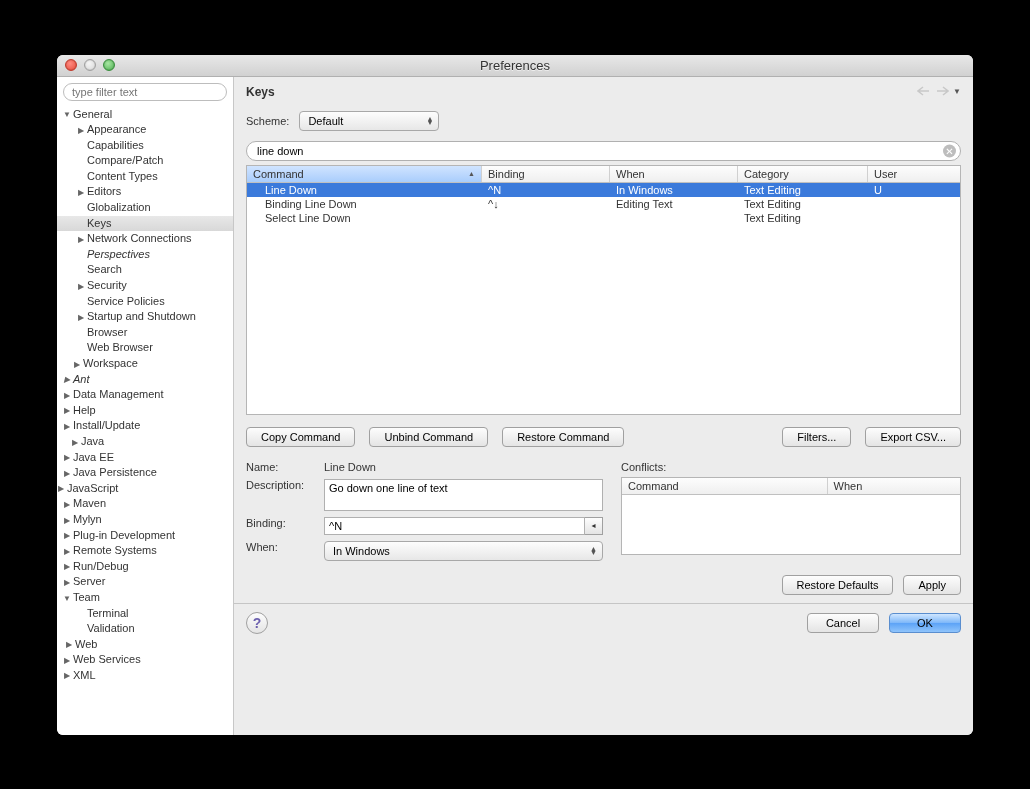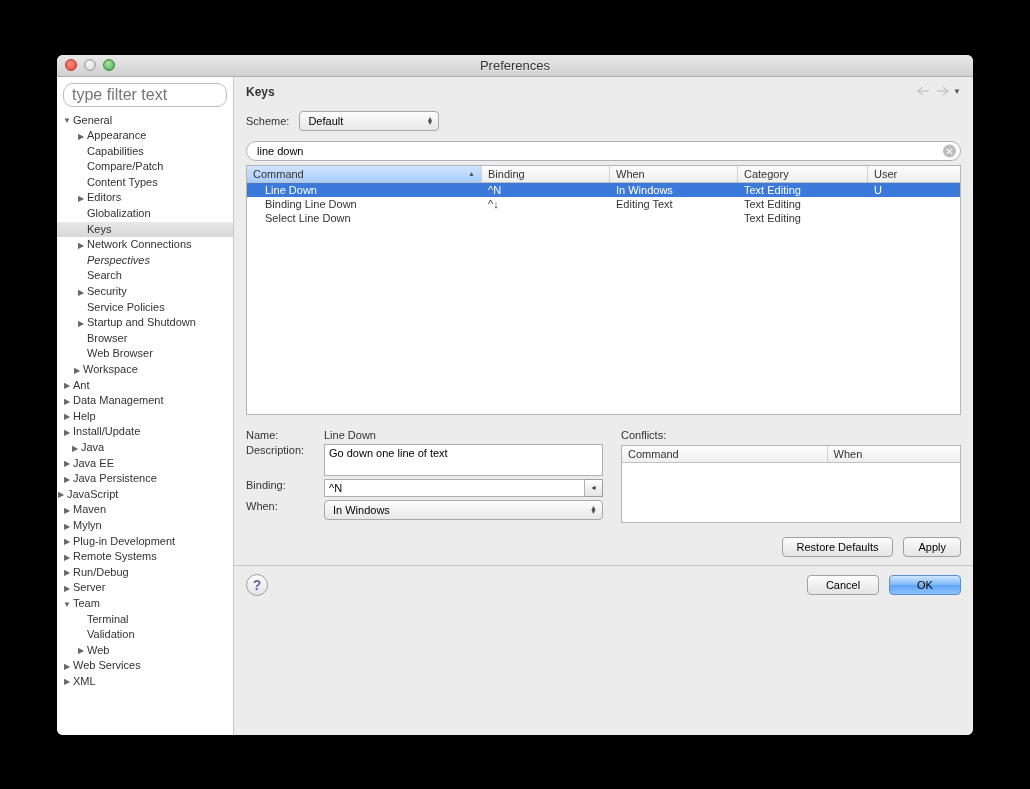--- a/index.html
+++ b/index.html
@@ -67,21 +67,21 @@
     overflow-y: auto;
   }
   .filter-wrap {
     padding: 6px;
   }
   .filter {
     width: 100%;
     border: 1px solid #bdbdbd;
     border-radius: 10px;
     padding: 2px 8px;
-    font-size: 16px;
+    font-size: 11px;
     color: #888;
     background: #fff;
     outline: none;
   }
   .tree {
     flex: 1;
     overflow-y: auto;
     font-size: 11px;
     line-height: 15px;
     padding-bottom: 6px;
@@ -222,21 +222,21 @@
   .aqua-btn.primary {
     background: linear-gradient(#cfe6ff,#7db7f9 50%,#5ca3f7 51%,#8fc4fb);
     border-color: #5a8ecf;
   }
   .spacer { flex: 1; }
   .details {
     display: flex;
     gap: 18px;
     margin: 14px 12px 0 12px;
   }
-  .details-left { flex: 1.05; display: grid; grid-template-columns: 78px 1fr; align-items: start;}
+  .details-left { flex: 1.05; display: grid; grid-template-columns: 78px 1fr; row-gap: 6px; align-items: start;}
   .details-right { flex: 1; }
   .aqua-input {
     width: 100%;
     border: 1px solid #b0b0b0;
     padding: 2px 4px;
     background: #fff;
     height: 18px;
   }
   textarea.aqua-input { height: 32px; resize: none; }
   .binding-row { display:flex; gap:0; }
@@ -312,38 +312,38 @@
           <div class="node selected" style="padding-left: 20px;"><span class="arrow blank">▶</span><span class="lbl">Keys</span></div>
           <div class="node" style="padding-left: 20px;"><span class="arrow">▶</span><span class="lbl">Network Connections</span></div>
           <div class="node" style="padding-left: 20px; font-style: italic;"><span class="arrow blank">▶</span><span class="lbl">Perspectives</span></div>
           <div class="node" style="padding-left: 20px;"><span class="arrow blank">▶</span><span class="lbl">Search</span></div>
           <div class="node" style="padding-left: 20px;"><span class="arrow">▶</span><span class="lbl">Security</span></div>
           <div class="node" style="padding-left: 20px;"><span class="arrow blank">▶</span><span class="lbl">Service Policies</span></div>
           <div class="node" style="padding-left: 20px;"><span class="arrow">▶</span><span class="lbl">Startup and Shutdown</span></div>
           <div class="node" style="padding-left: 20px;"><span class="arrow blank">▶</span><span class="lbl">Browser</span></div>
           <div class="node" style="padding-left: 20px;"><span class="arrow blank">▶</span><span class="lbl">Web Browser</span></div>
           <div class="node" style="padding-left: 16px;"><span class="arrow">▶</span><span class="lbl">Workspace</span></div>
-          <div class="node" style="padding-left: 6px;"><span class="arrow">▶</span><span class="lbl">Ant</span></div>
+          <div class="node" style="padding-left: 6px; font-style: italic;"><span class="arrow">▶</span><span class="lbl">Ant</span></div>
           <div class="node" style="padding-left: 6px;"><span class="arrow">▶</span><span class="lbl">Data Management</span></div>
           <div class="node" style="padding-left: 6px;"><span class="arrow">▶</span><span class="lbl">Help</span></div>
           <div class="node" style="padding-left: 6px;"><span class="arrow">▶</span><span class="lbl">Install/Update</span></div>
           <div class="node" style="padding-left: 14px;"><span class="arrow">▶</span><span class="lbl">Java</span></div>
           <div class="node" style="padding-left: 6px;"><span class="arrow">▶</span><span class="lbl">Java EE</span></div>
           <div class="node" style="padding-left: 6px;"><span class="arrow">▶</span><span class="lbl">Java Persistence</span></div>
           <div class="node" style="padding-left: 0;"><span class="arrow">▶</span><span class="lbl">JavaScript</span></div>
           <div class="node" style="padding-left: 6px;"><span class="arrow">▶</span><span class="lbl">Maven</span></div>
           <div class="node" style="padding-left: 6px;"><span class="arrow">▶</span><span class="lbl">Mylyn</span></div>
           <div class="node" style="padding-left: 6px;"><span class="arrow">▶</span><span class="lbl">Plug-in Development</span></div>
           <div class="node" style="padding-left: 6px;"><span class="arrow">▶</span><span class="lbl">Remote Systems</span></div>
           <div class="node" style="padding-left: 6px;"><span class="arrow">▶</span><span class="lbl">Run/Debug</span></div>
           <div class="node" style="padding-left: 6px;"><span class="arrow">▶</span><span class="lbl">Server</span></div>
           <div class="node" style="padding-left: 6px;"><span class="arrow">▼</span><span class="lbl">Team</span></div>
           <div class="node" style="padding-left: 20px;"><span class="arrow blank">▶</span><span class="lbl">Terminal</span></div>
           <div class="node" style="padding-left: 20px;"><span class="arrow blank">▶</span><span class="lbl">Validation</span></div>
-          <div class="node" style="padding-left: 20px;"><span class="arrow">▶</span><span class="lbl">Web</span></div>
+          <div class="node" style="padding-left: 8px;"><span class="arrow">▶</span><span class="lbl">Web</span></div>
           <div class="node" style="padding-left: 6px;"><span class="arrow">▶</span><span class="lbl">Web Services</span></div>
           <div class="node" style="padding-left: 6px;"><span class="arrow">▶</span><span class="lbl">XML</span></div>
         </div>
     </div>
 
     <div class="main">
       <div class="header">
         <h1>Keys</h1>
         <div class="navicons">
           <span>
@@ -403,20 +403,28 @@
             <div class="tr">
               <div class="td c-cmd">Select Line Down</div>
               <div class="td c-bind"></div>
               <div class="td c-when"></div>
               <div class="td c-cat">Text Editing</div>
               <div class="td c-user"></div>
             </div>
           </div>
       </div>
 
+      <div class="btnrow">
+        <button class="aqua-btn">Copy Command</button>
+        <button class="aqua-btn">Unbind Command</button>
+        <button class="aqua-btn">Restore Command</button>
+        <div class="spacer"></div>
+        <button class="aqua-btn">Filters...</button>
+        <button class="aqua-btn">Export CSV...</button>
+      </div>
 
       <div class="details">
         <div class="details-left">
           <label class="field">Name:</label>
           <div>Line Down</div>
 
           <label class="field">Description:</label>
           <textarea class="aqua-input" style="">Go down one line of text</textarea>
 
           <label class="field">Binding:</label>

